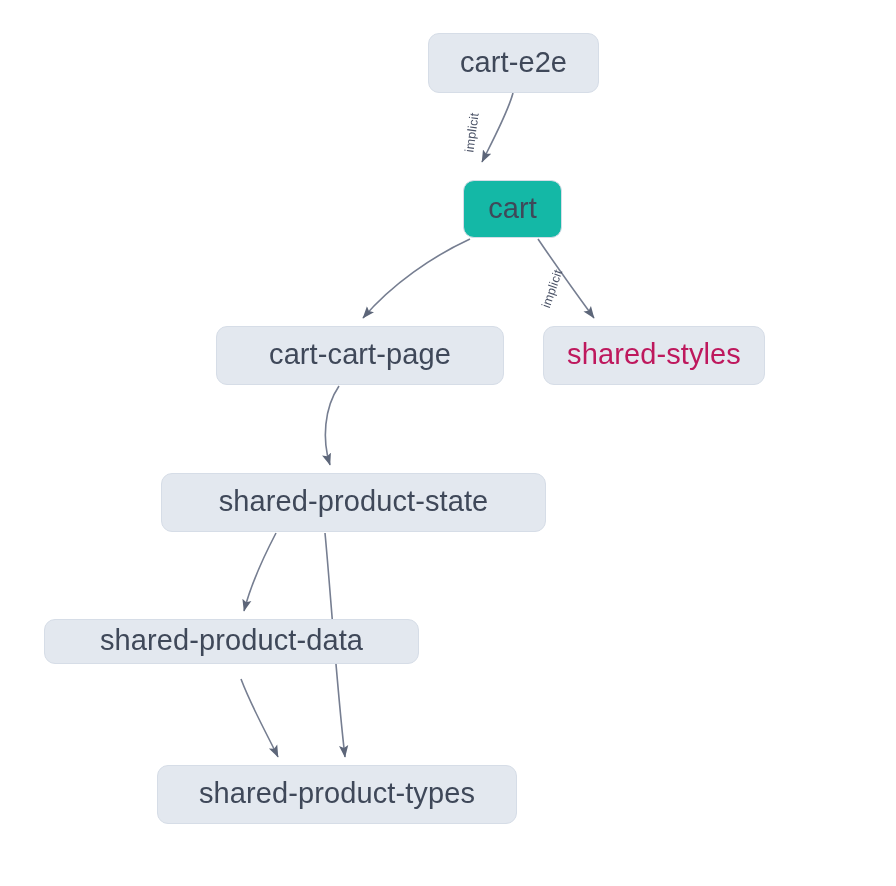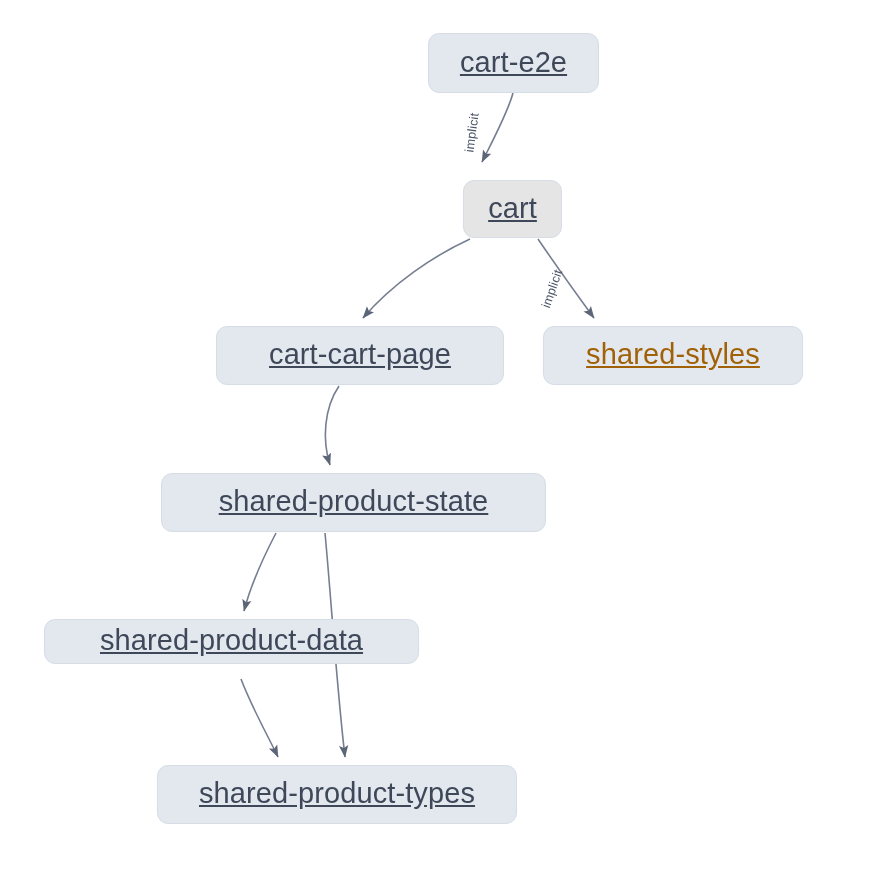--- a/index.html
+++ b/index.html
@@ -39,21 +39,20 @@
     font-size: 29px;
     font-weight: 400;
     letter-spacing: 0.1px;
     white-space: nowrap;
     z-index: 2;
   }
   .node-label {
     display: block;
     line-height: 1;
     padding-bottom: 2px;
-    text-decoration: underline;
   }
   .edge-path {
     fill: none;
     stroke: #767e91;
     stroke-width: 1.6;
   }
   .edge-label-text {
     font-family: "Liberation Sans", sans-serif;
     font-size: 12.5px;
     fill: #4a5266;
@@ -85,27 +84,27 @@
     <g id="edge-labels-group">
         <text class="edge-label-text" x="476" y="133" text-anchor="middle" fill="#4a5266" transform="rotate(-82 476 133)">implicit</text>
         <text class="edge-label-text" x="556" y="290" text-anchor="middle" fill="#4a5266" transform="rotate(-71 556 290)">implicit</text>
       </g>
   </svg>
 
   <div id="nodes-layer">
       <div class="graph-node" style="left: 428px; top: 33px; width: 171px; height: 60px; background: rgb(227, 232, 239); border-color: rgb(214, 221, 231); color: rgb(63, 72, 89);">
         <span class="node-label">cart-e2e</span>
       </div>
-      <div class="graph-node" style="left: 463px; top: 180px; width: 99px; height: 58px; background: #e5e5e5; border-color: rgb(214, 221, 231); color: rgb(63, 72, 89);">
+      <div class="graph-node" style="left: 463px; top: 180px; width: 99px; height: 58px; background: #14b8a6; border-color: rgb(214, 221, 231); color: rgb(63, 72, 89);">
         <span class="node-label">cart</span>
       </div>
       <div class="graph-node" style="left: 216px; top: 326px; width: 288px; height: 59px; background: rgb(227, 232, 239); border-color: rgb(214, 221, 231); color: rgb(63, 72, 89);">
         <span class="node-label">cart-cart-page</span>
       </div>
-      <div class="graph-node" style="left: 543px; top: 326px; width: 260px; height: 59px; background: rgb(227, 232, 239); border-color: rgb(214, 221, 231); color: #a16207;">
+      <div class="graph-node" style="left: 543px; top: 326px; width: 222px; height: 59px; background: rgb(227, 232, 239); border-color: rgb(214, 221, 231); color: #be185d;">
         <span class="node-label">shared-styles</span>
       </div>
       <div class="graph-node" style="left: 161px; top: 473px; width: 385px; height: 59px; background: rgb(227, 232, 239); border-color: rgb(214, 221, 231); color: rgb(63, 72, 89);">
         <span class="node-label">shared-product-state</span>
       </div>
       <div class="graph-node" style="left: 44px; top: 619px; width: 375px; height: 45px; background: rgb(227, 232, 239); border-color: rgb(214, 221, 231); color: rgb(63, 72, 89);">
         <span class="node-label">shared-product-data</span>
       </div>
       <div class="graph-node" style="left: 157px; top: 765px; width: 360px; height: 59px; background: rgb(227, 232, 239); border-color: rgb(214, 221, 231); color: rgb(63, 72, 89);">
         <span class="node-label">shared-product-types</span>

